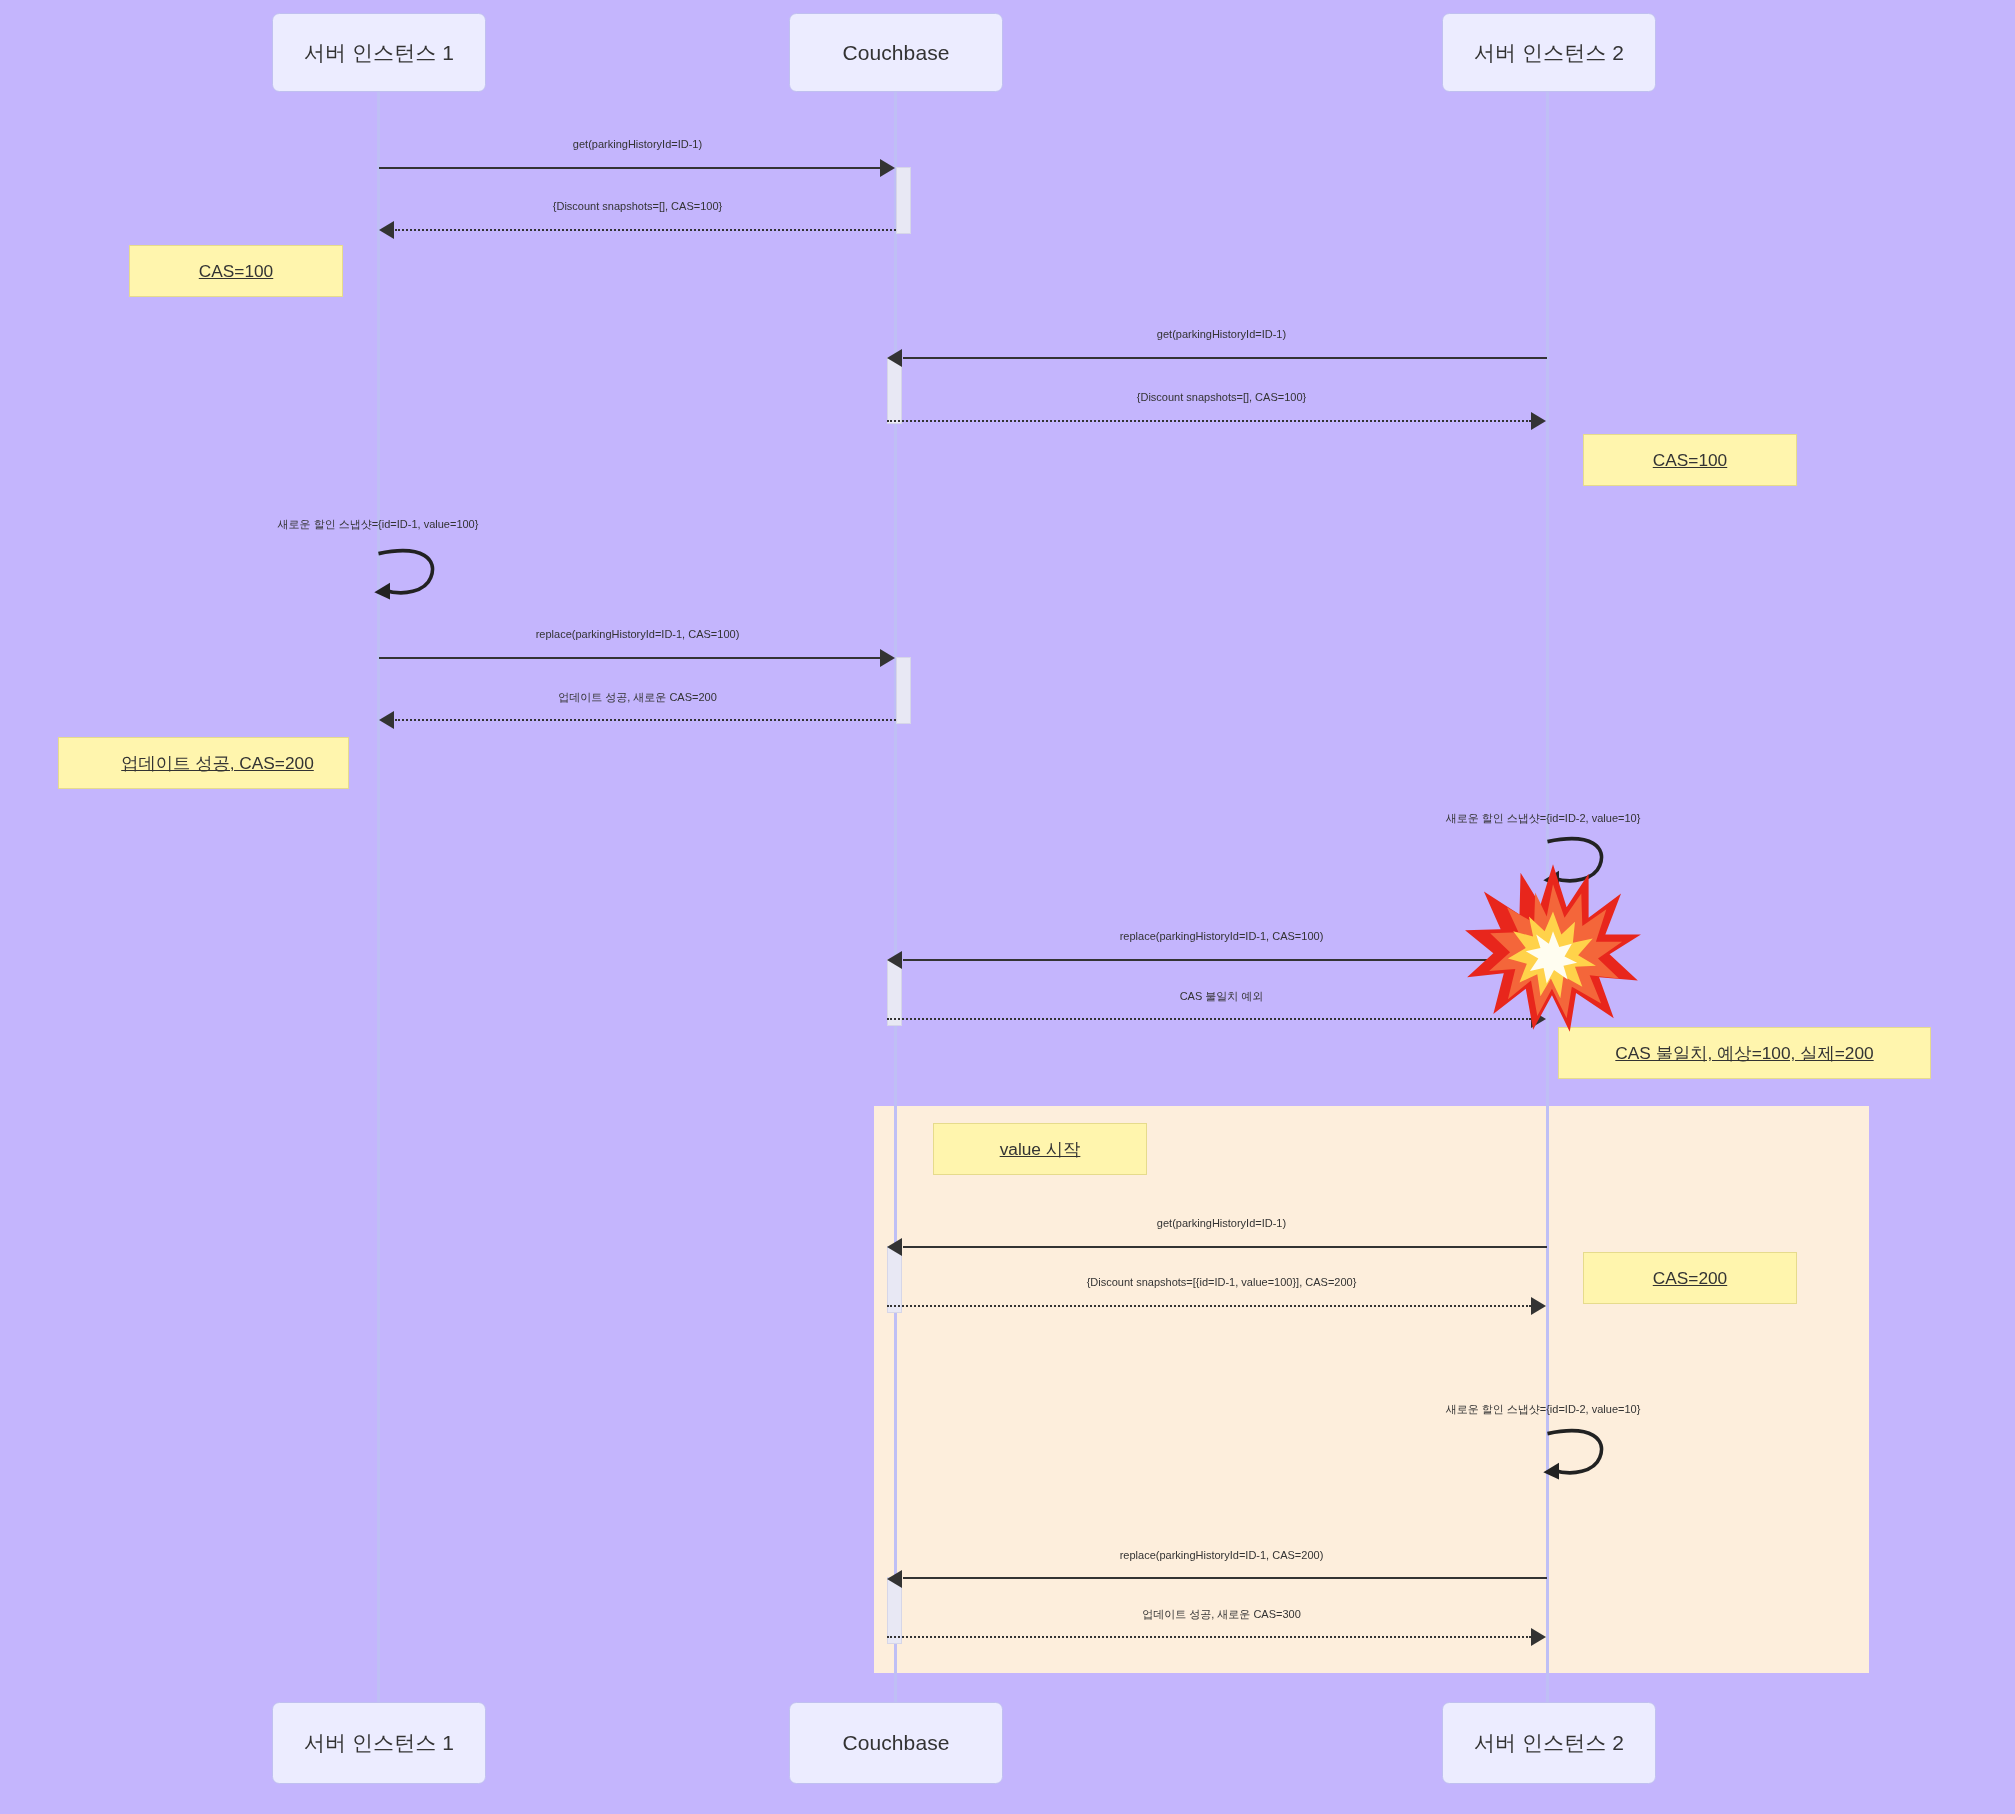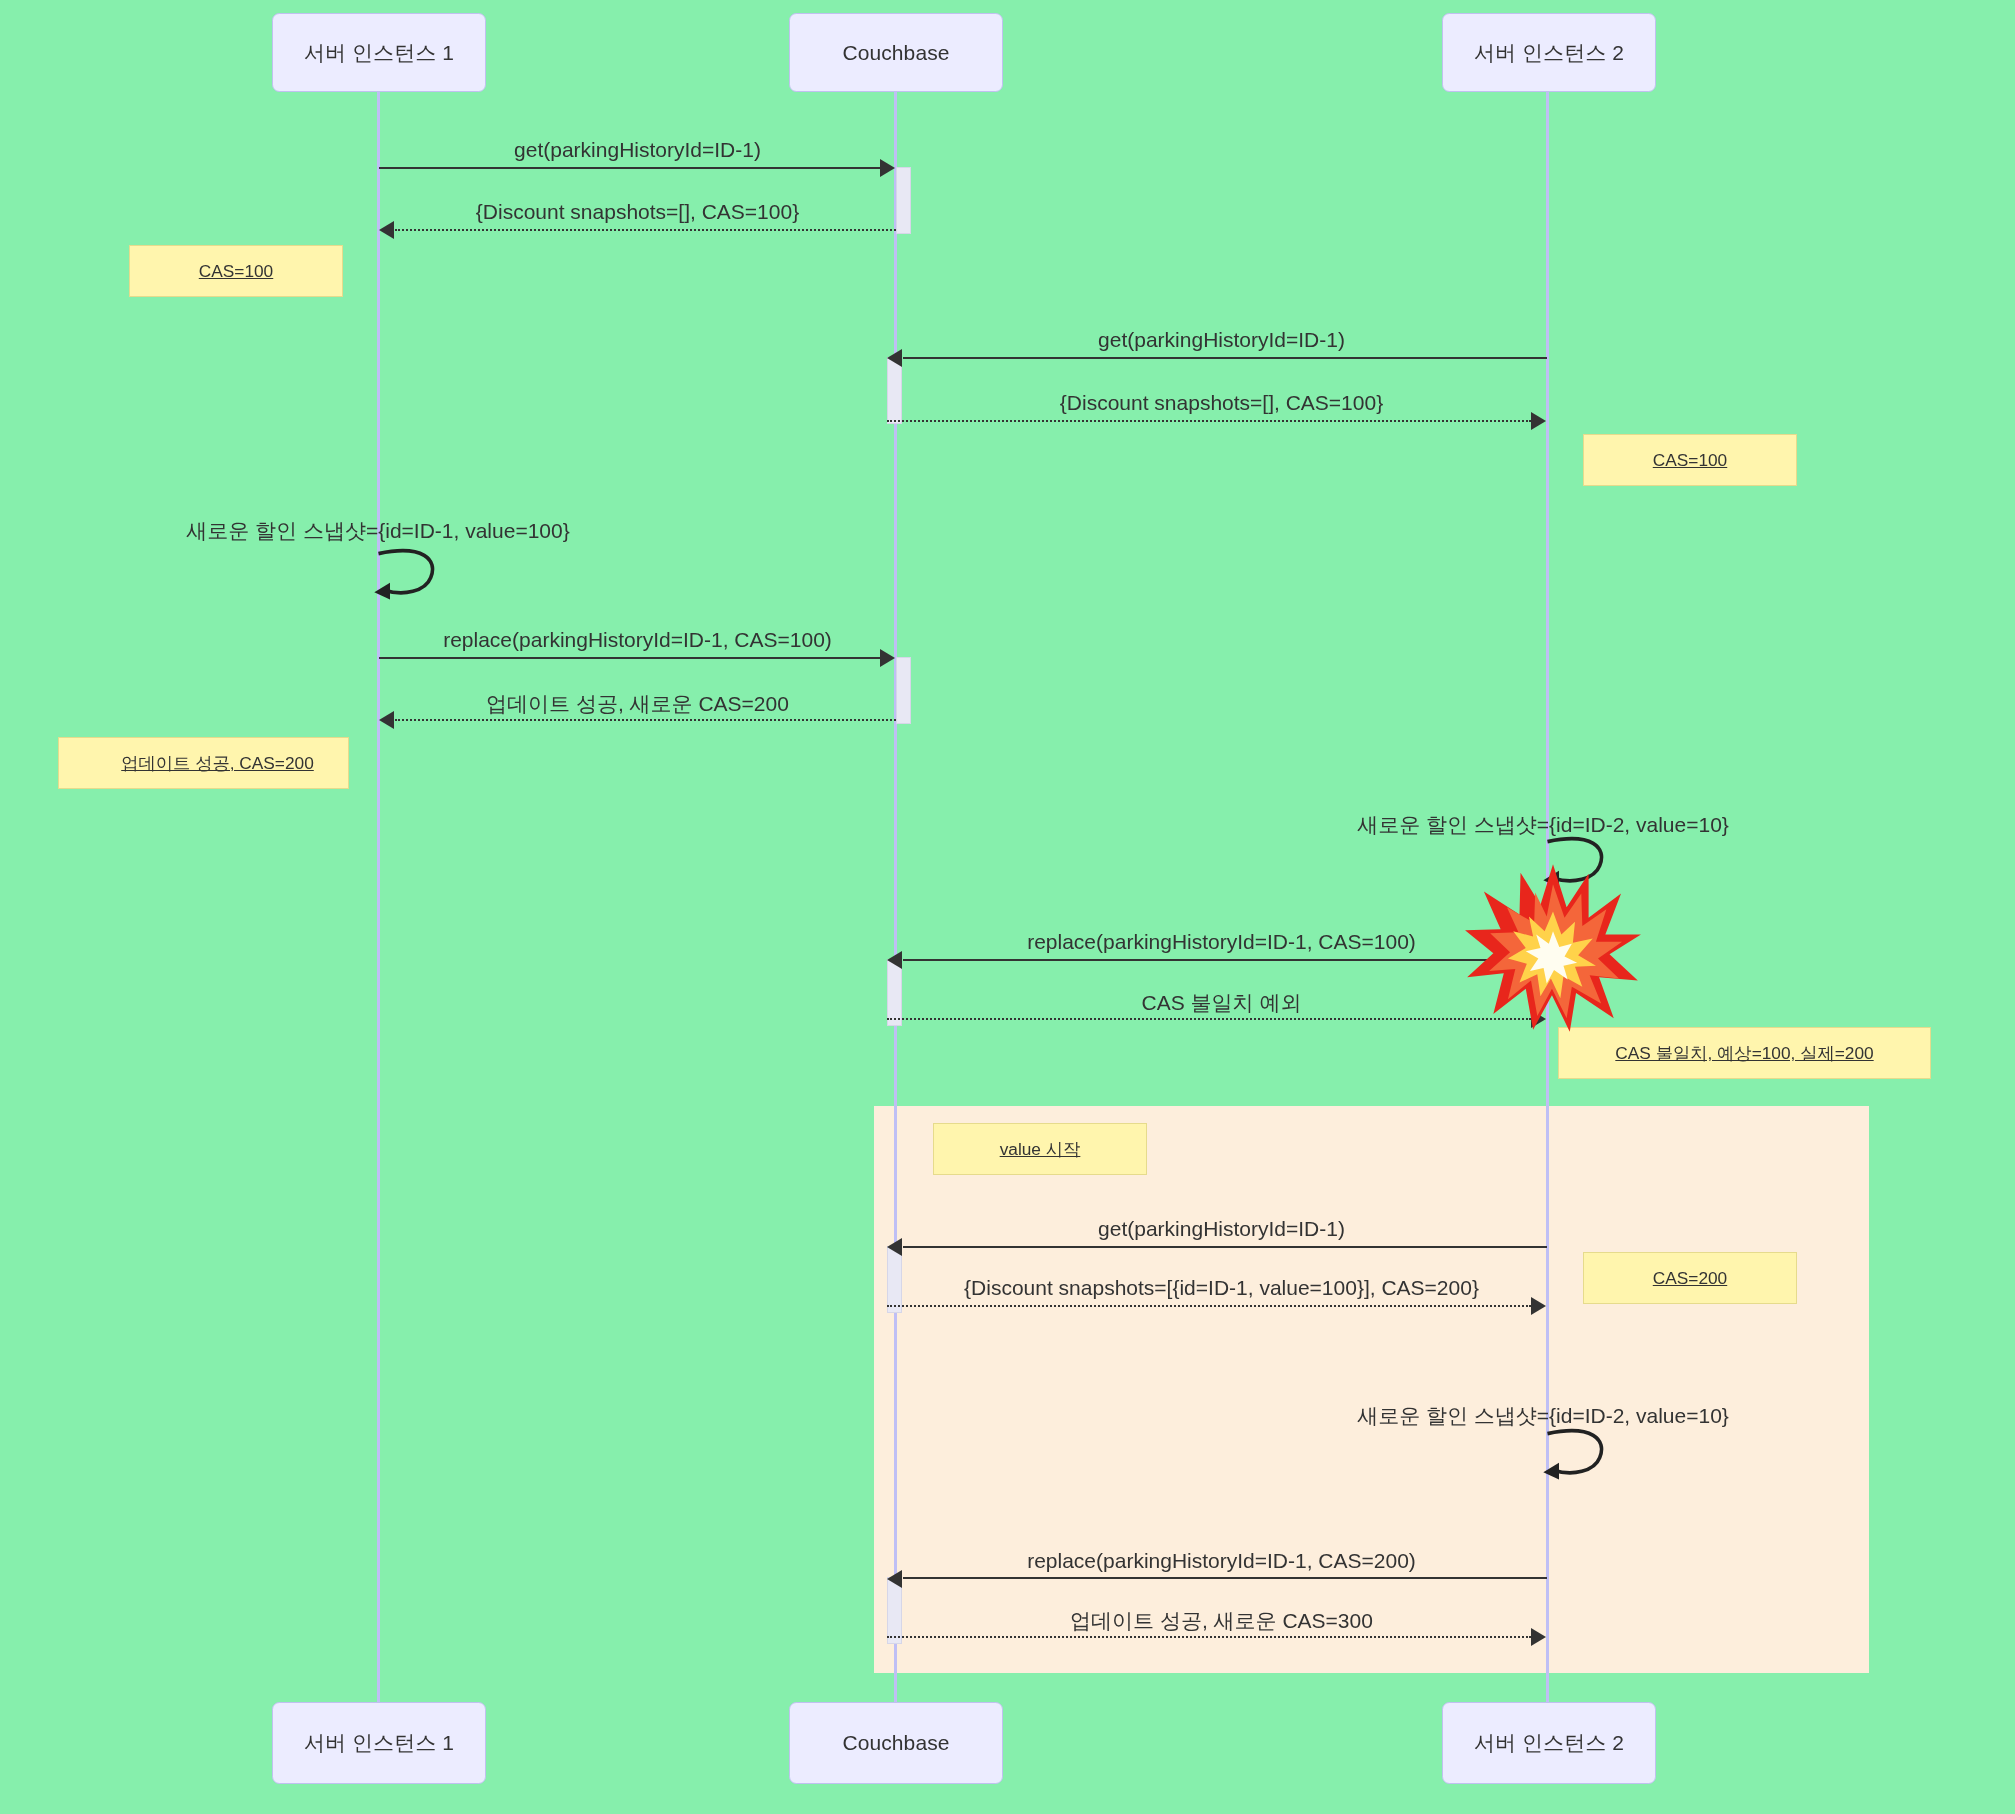--- a/index.html
+++ b/index.html
@@ -8,21 +8,21 @@
     background: #ffffff;
   }
   body {
     font-family: "Liberation Sans", sans-serif;
     -webkit-font-smoothing: antialiased;
   }
   #diagram {
     position: relative;
     width: 2015px;
     height: 1814px;
-    background: #86efac;
+    background: #c4b5fd;
     overflow: hidden;
   }
   
   .participant {
     position: absolute;
     box-sizing: border-box;
     background: #ECECFF;
     border: 1.6px solid #C0C0F0;
     border-radius: 7.3px;
     display: flex;
@@ -70,21 +70,21 @@
     border-bottom: 9px solid transparent;
     border-left: 15.7px solid #333333;
   }
   .arrowhead.left {
     border-top: 9px solid transparent;
     border-bottom: 9px solid transparent;
     border-right: 15.7px solid #333333;
   }
   .msg-label {
     position: absolute;
-    font-size: 21px;
+    font-size: 11px;
     color: #333333;
     white-space: nowrap;
     z-index: 5;
     text-align: center;
   }
   
   .selfloop {
     position: absolute;
     z-index: 4;
   }

